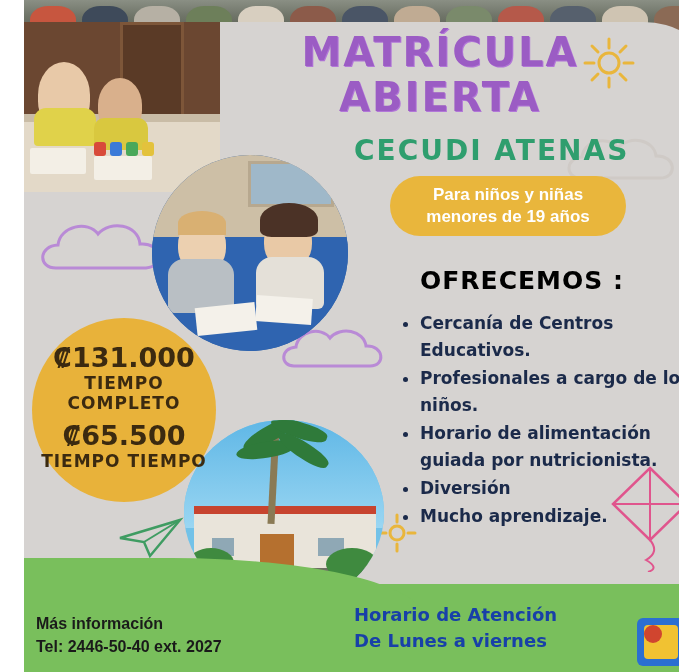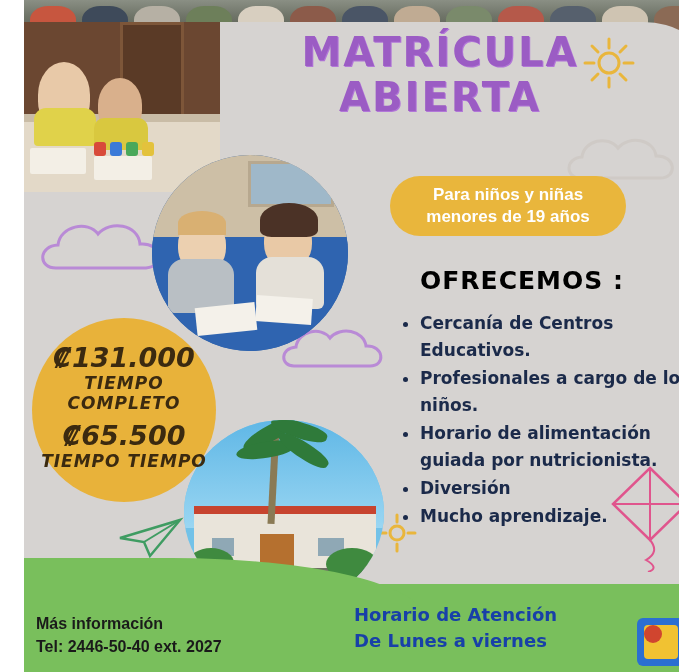--- a/index.html
+++ b/index.html
@@ -133,21 +133,20 @@
   }
   .bullets li { margin:0 0 1px 0; }
 
   
   .pricecircle {
     position:absolute; left:8px; top:318px; width:184px; height:184px;
     border-radius:50%; background:#e8b23a;
     display:flex; flex-direction:column; align-items:center; justify-content:center;
     color:#3b2a10; text-align:center;
     font-family:"DejaVu Sans", sans-serif;
-    font-style:italic;
   }
   .price-big { font-size:27px; font-weight:bold; letter-spacing:0px; }
   .price-lbl { font-size:17px; font-weight:bold; letter-spacing:1px; margin-bottom:7px;}
 
   
   .horario {
     position:absolute; left:330px; bottom:18px; width:250px;
     text-align:left; color:#1840a8;
     font-family:"DejaVu Sans", sans-serif; font-weight:bold;
     font-size:18px; line-height:26px;
@@ -302,20 +301,21 @@
     <div class="p3-frond" style="left:90px;top:22px;transform:rotate(34deg);"></div>
     <div class="p3-bush" style="left:4px;bottom:28px;width:46px;height:30px;"></div>
     <div class="p3-bush" style="right:6px;bottom:26px;width:52px;height:32px;"></div>
   </div>
 
   <div class="h-matricula">
     <span>MATRÍCULA</span><br>
     <span>ABIERTA</span>
   </div>
 
+  <div class="h-cecudi">CECUDI ATENAS</div>
 
   <div class="pill">Para niños y niñas menores de 19 años</div>
 
   <div class="ofrecemos">OFRECEMOS :</div>
 
   <ul class="bullets">
     <li>Cercanía de Centros Educativos.</li>
     <li>Profesionales a cargo de los niños.</li>
     <li>Horario de alimentación guiada por nutricionista.</li>
     <li>Diversión</li>

